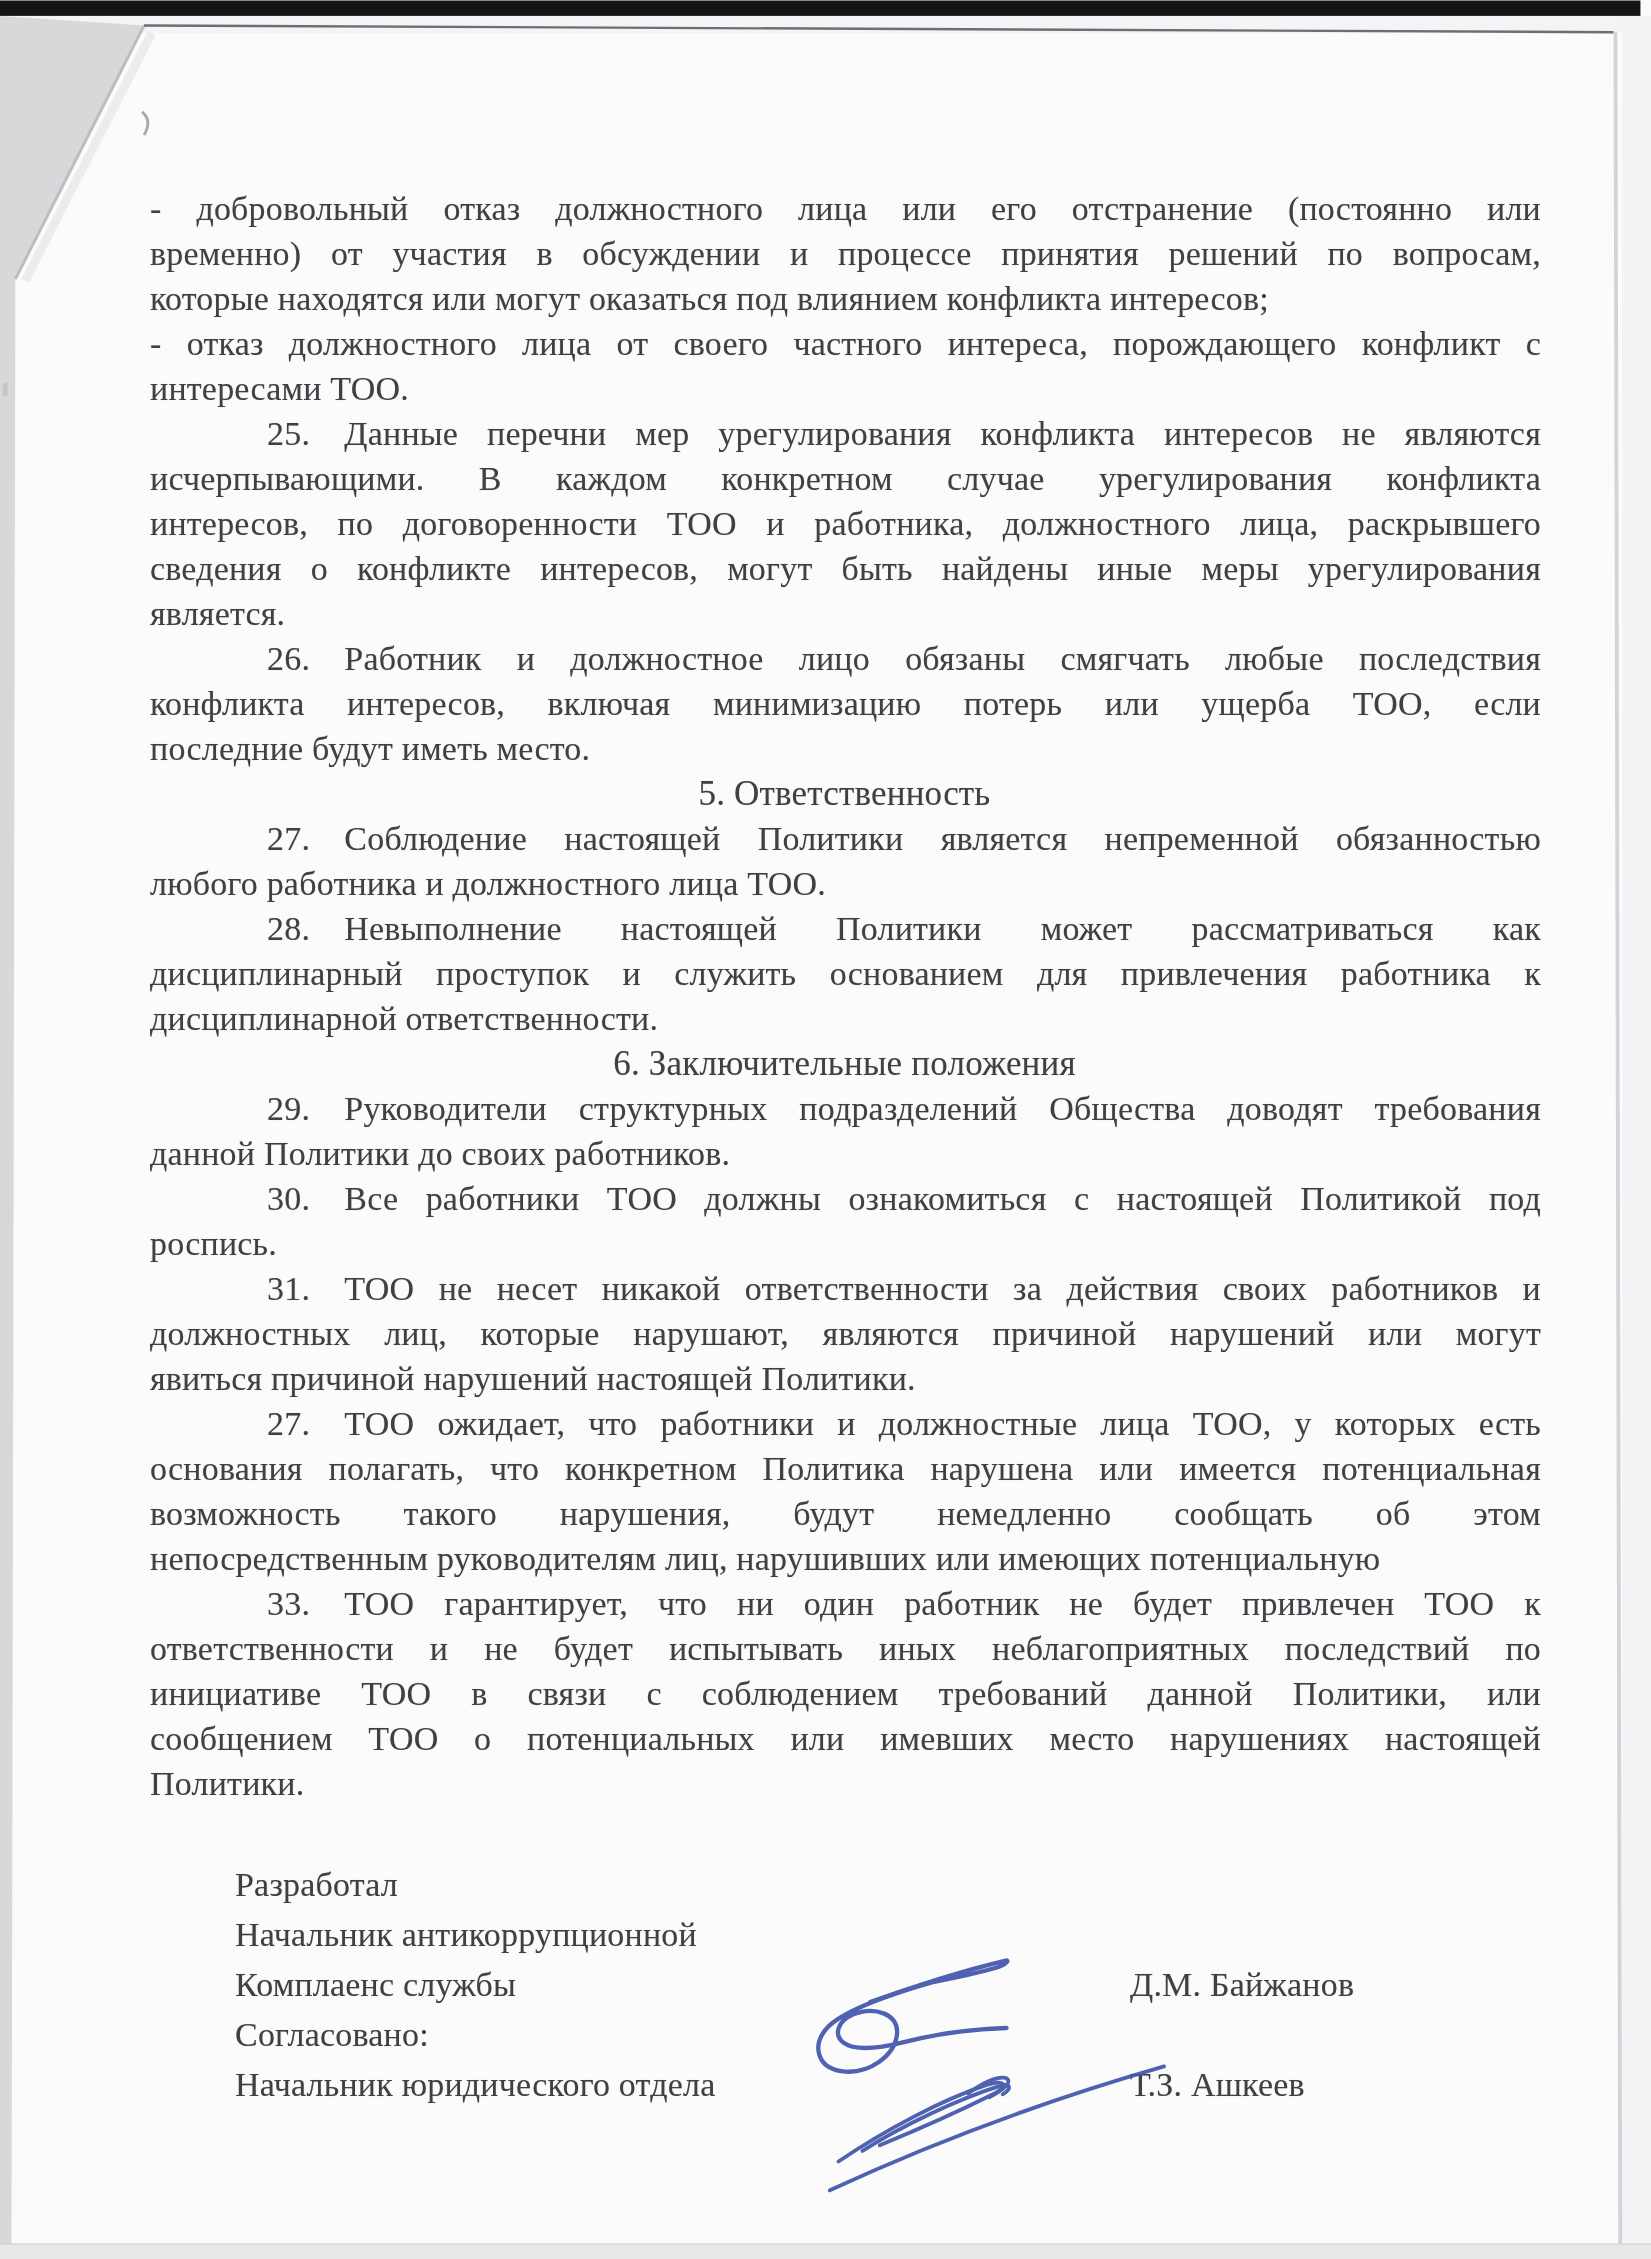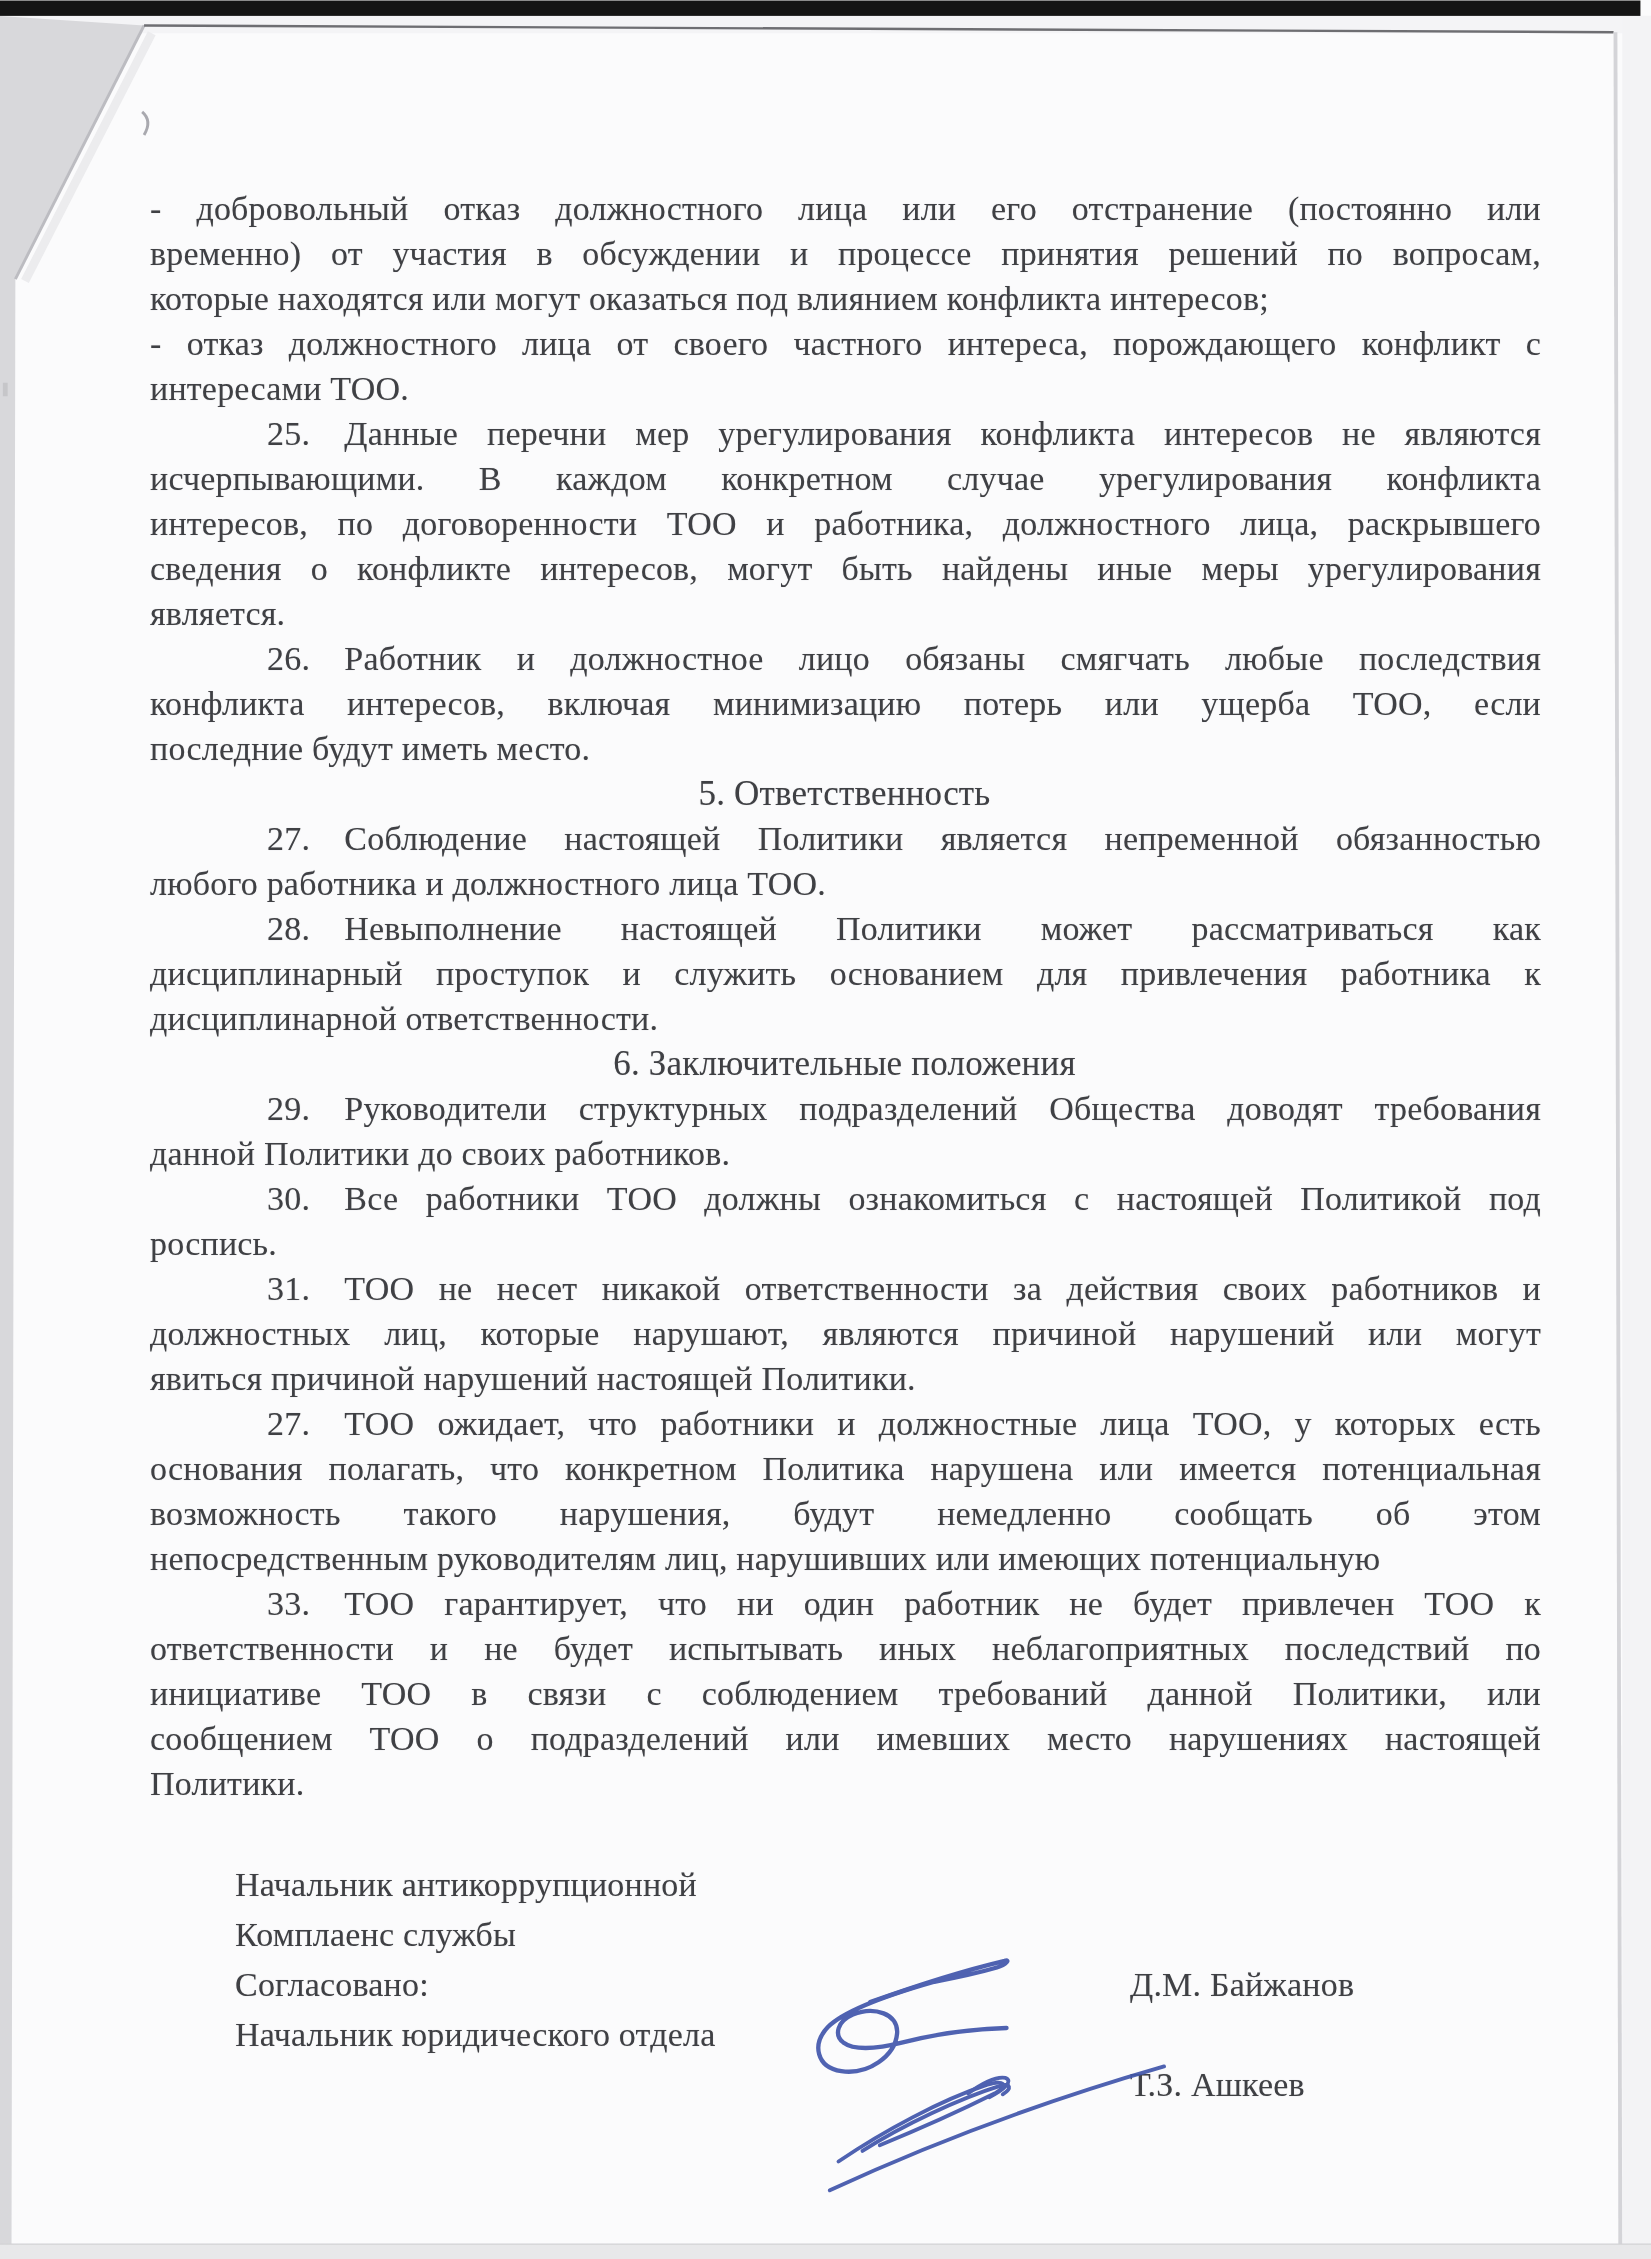--- a/index.html
+++ b/index.html
@@ -99,25 +99,26 @@
   <div class="para indent">
       <div class="ln">27. ТОО ожидает, что работники и должностные лица ТОО, у которых есть</div>
       <div class="ln">основания полагать, что конкретном Политика нарушена или имеется потенциальная</div>
       <div class="ln">возможность такого нарушения, будут немедленно сообщать об этом</div>
       <div class="ln">непосредственным руководителям лиц, нарушивших или имеющих потенциальную</div>
     </div>
   <div class="para indent">
       <div class="ln">33. ТОО гарантирует, что ни один работник не будет привлечен ТОО к</div>
       <div class="ln">ответственности и не будет испытывать иных неблагоприятных последствий по</div>
       <div class="ln">инициативе ТОО в связи с соблюдением требований данной Политики, или</div>
-      <div class="ln">сообщением ТОО о подразделений или имевших место нарушениях настоящей</div>
+      <div class="ln">сообщением ТОО о потенциальных или имевших место нарушениях настоящей</div>
       <div class="ln">Политики.</div>
     </div>
 
   <div class="signoff">
+    <div class="sig-ln">Разработал</div>
     <div class="sig-ln">Начальник антикоррупционной</div>
     <div class="sig-ln">Комплаенс службы</div>
     <div class="sig-ln">Согласовано:</div>
     <div class="sig-ln">Начальник юридического отдела</div>
     <span class="sig-name n1">Д.М. Байжанов</span>
     <span class="sig-name n2">Т.З. Ашкеев</span>
   </div>
 </div>
 
 <svg class="signatures" viewBox="0 0 1719 2352" xmlns="http://www.w3.org/2000/svg">

